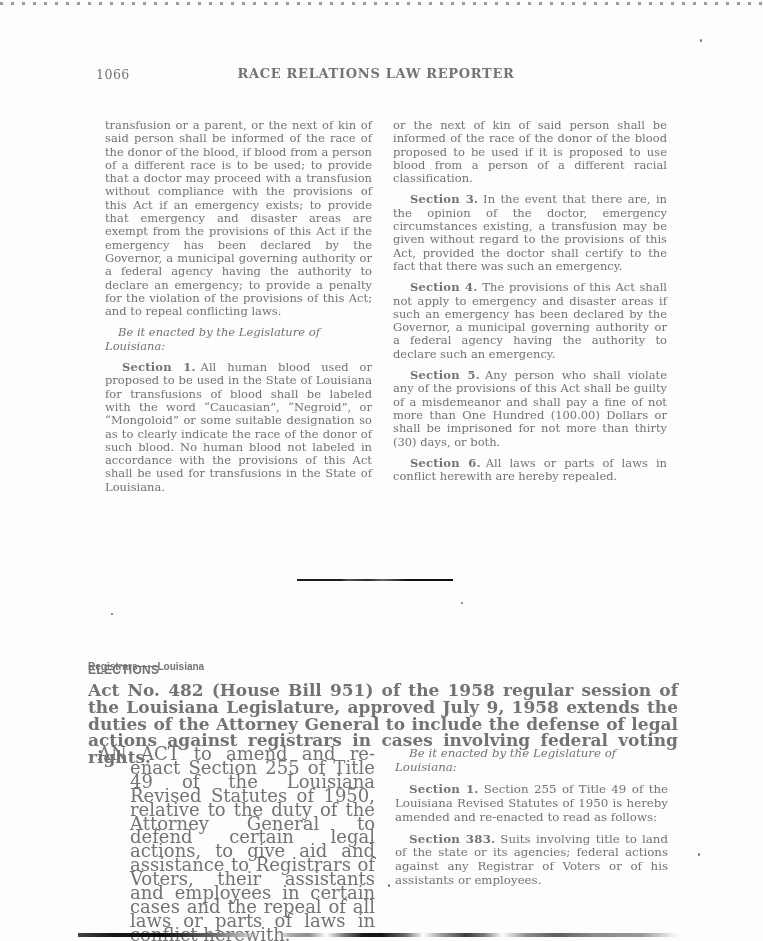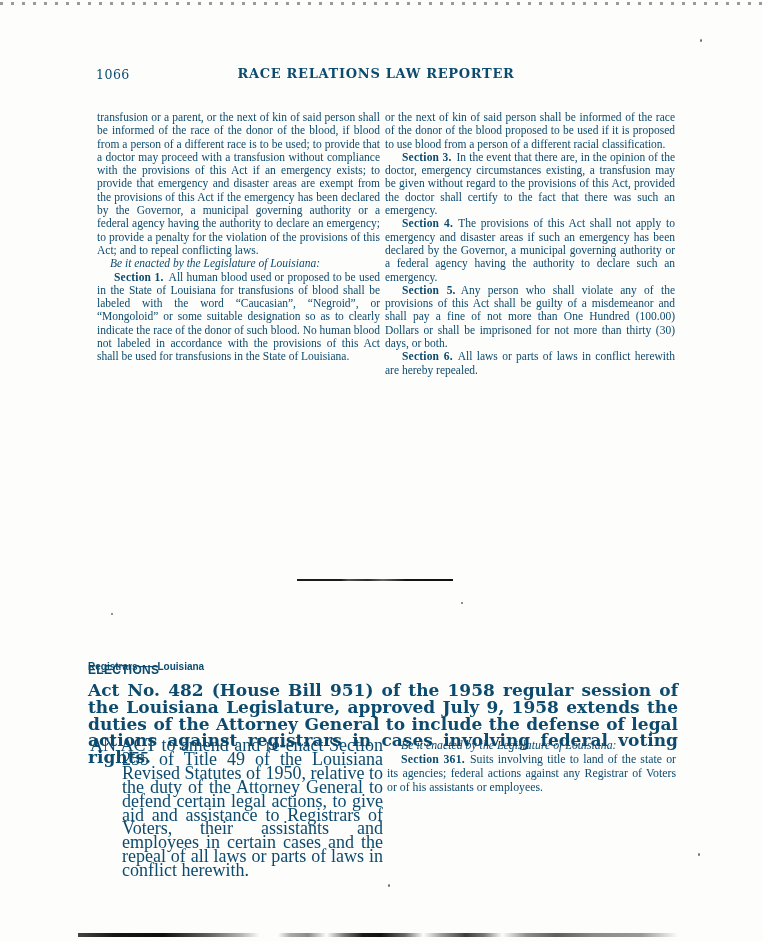--- a/index.html
+++ b/index.html
@@ -1,19 +1,19 @@
 <!DOCTYPE html>
 <html><head>
 <meta charset="utf-8">
 <style>
   html, body { margin:0; padding:0; }
   body { background:#d9d9d9; font-family:"DejaVu Serif", serif; }
   .page {
     position:relative; width:763px; height:941px;
-    background:#fdfdfc; color:#0c4a6e; overflow:hidden;
+    background:#fdfdfc; color:#737373; overflow:hidden;
   }
   
   .dotted-top {
     position:absolute; top:2px; left:0; width:763px; height:3px;
     background:repeating-linear-gradient(90deg,#9a9a9a 0 3px, transparent 3px 11px);
   }
   .mid-rule {
     position:absolute; top:579px; left:297px; width:156px; height:2px;
     background:linear-gradient(90deg,#1c1c1c 0 28%, #555 33%, #2a2a2a 45%, #666 55%, #151515 70%, #101010 100%);
   }
@@ -38,21 +38,21 @@
     position:absolute; left:96px; top:67px;
     font-size:12.5px; letter-spacing:0.5px;
   }
   .running-head {
     position:absolute; left:86px; top:66px; width:580px;
     text-align:center; font-weight:700; font-size:13px; letter-spacing:0.7px;
   }
 
   
   .col { position:absolute; font-size:11.5px; line-height:13.3px; text-align:justify; }
-  .col p { margin:0;font-family:Liberation Serif, serif; }
+  .col p { margin:8px; }
   .col-a1-left  { left:97px;  top:111px; width:283px; }
   .col-a1-right { left:385px; top:111px; width:290px; }
   .cont-indent { margin-left:25px; }
   .enact { font-style:italic; margin-top:7px; text-indent:13px; text-align:left; }
   .sec  { margin-top:7px; text-indent:17px; }
   .lead { font-weight:700; margin-right:5px; letter-spacing:0.2px; }
 
   
   .elections-head {
     position:absolute; left:88px; top:641px;
@@ -103,21 +103,22 @@
   <div class="elections-head">ELECTIONS</div>
   <div class="registrars-head">Registrars——Louisiana</div>
   <div class="act-summary">Act No. 482 (House Bill 951) of the 1958 regular session of the Louisiana Legislature, approved July 9, 1958 extends the duties of the Attorney General to include the defense of legal actions against registrars in cases involving federal voting rights.</div>
 
   <div class="col col-a2-left">
     <p class="an-act">AN ACT to amend and re-enact Section 255 of Title 49 of the Louisiana Revised Statutes of 1950, relative to the duty of the Attorney General to defend certain legal actions, to give aid and assistance to Registrars of Voters, their assistants and employees in certain cases and the repeal of all laws or parts of laws in conflict herewith.</p>
   </div>
 
   <div class="col col-a2-right">
     <p class="enact2">Be it enacted by the Legislature of Louisiana:</p>
-    <p class="sec255"><span class="lead">Section 361.</span><span>Suits involving title to land of the state or its agencies; federal actions against any Registrar of Voters or of his assistants or employees.</span></p>
+    <p class="sec2"><span class="lead">Section 1.</span><span>Section 255 of Title 49 of the Louisiana Revised Statutes of 1950 is hereby amended and re-enacted to read as follows:</span></p>
+    <p class="sec255"><span class="lead">Section 383.</span><span>Suits involving title to land of the state or its agencies; federal actions against any Registrar of Voters or of his assistants or employees.</span></p>
   </div>
 
   <div class="speck s1"></div>
   <div class="speck s2"></div>
   <div class="speck s3"></div>
   <div class="speck s4"></div>
   <div class="speck s5"></div>
 
   <div class="bottom-smudge"></div>
 </div>

